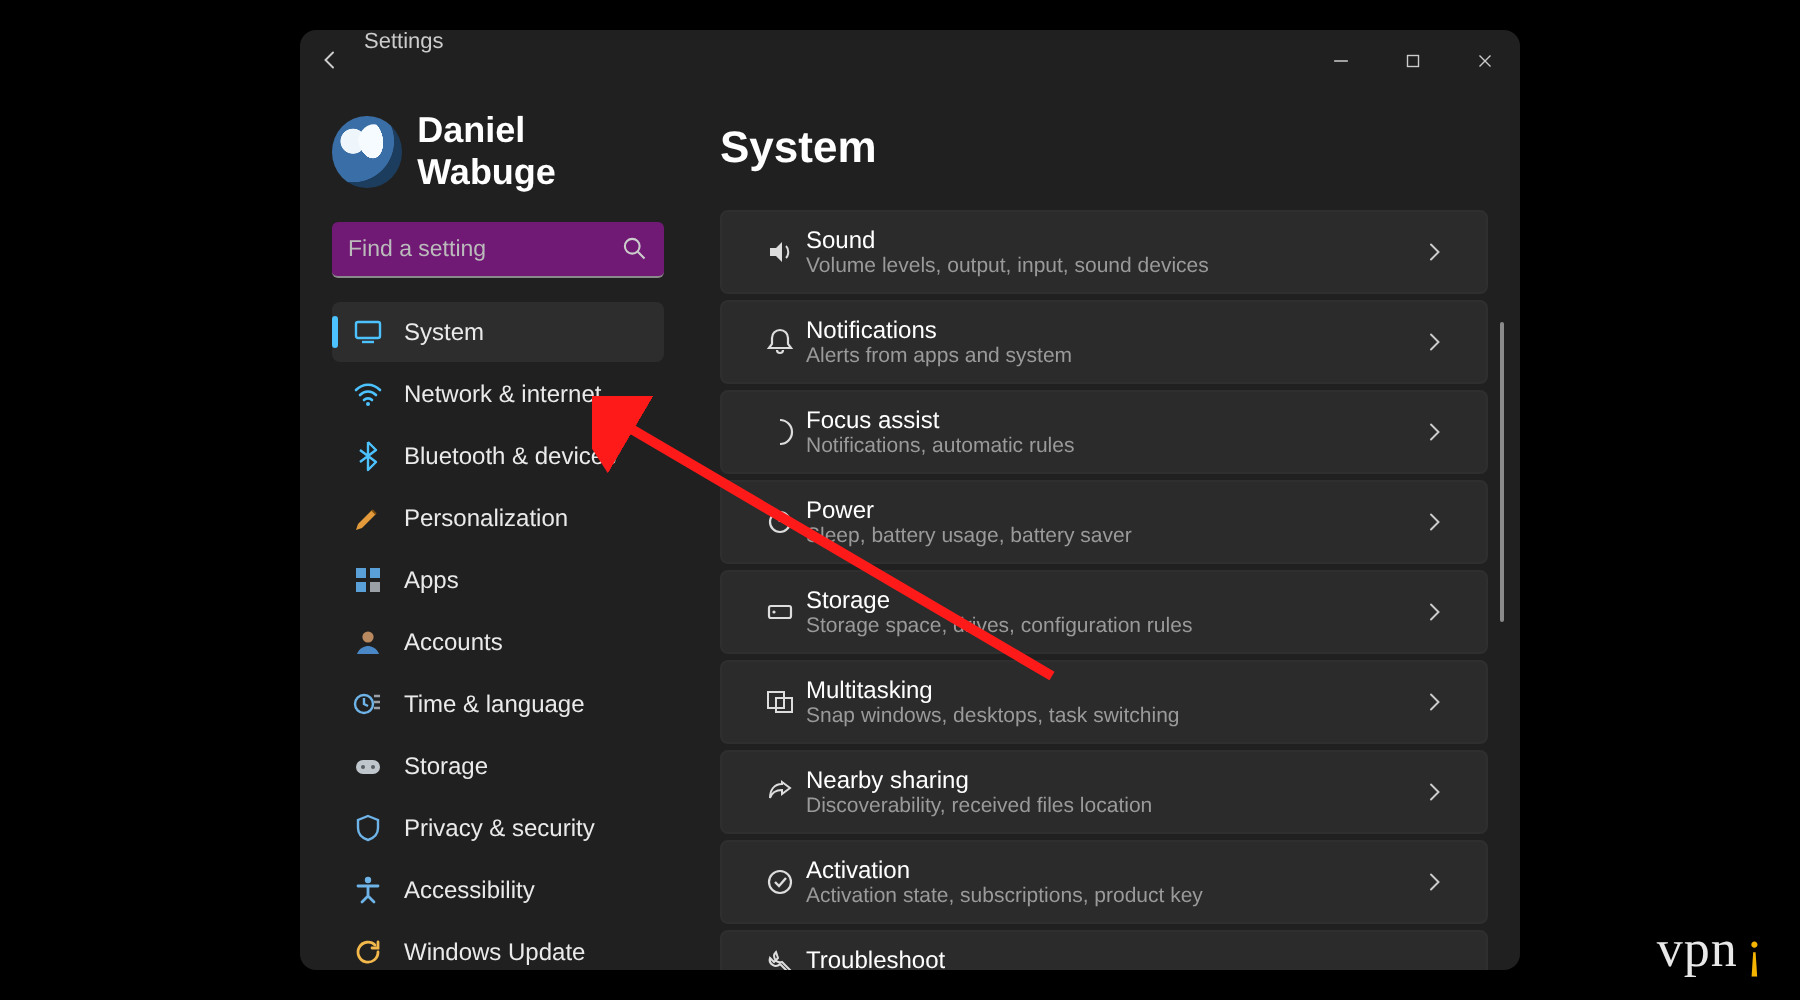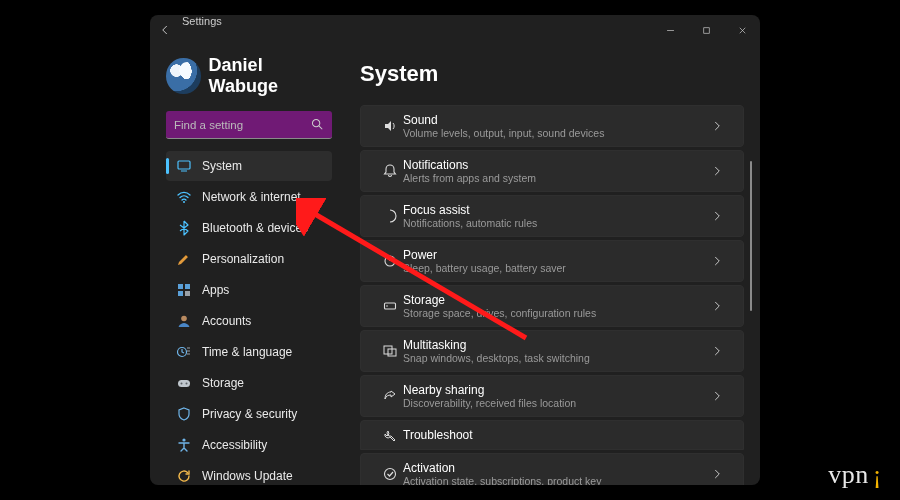--- a/index.html
+++ b/index.html
@@ -516,46 +516,46 @@
             <span class="ctitle">Nearby sharing</span>
             <span class="cdesc">Discoverability, received files location</span>
           </span>
           <span class="chev">
               <svg width="12" height="12">
                 <use href="#i-chev"></use>
               </svg>
             </span>
         </div>
 
-        <div class="card cut">
-          <span class="cicon">
-              <svg width="16" height="16">
-                <use href="#i-trouble"></use>
-              </svg>
-            </span>
-          <span class="ctext">
-            <span class="ctitle">Troubleshoot</span>
-          </span>
-        </div>
-
         <div class="card">
           <span class="cicon">
               <svg width="16" height="16">
                 <use href="#i-activ"></use>
               </svg>
             </span>
           <span class="ctext">
             <span class="ctitle">Activation</span>
             <span class="cdesc">Activation state, subscriptions, product key</span>
           </span>
           <span class="chev">
               <svg width="12" height="12">
                 <use href="#i-chev"></use>
               </svg>
             </span>
+        </div>
+
+        <div class="card cut">
+          <span class="cicon">
+              <svg width="16" height="16">
+                <use href="#i-trouble"></use>
+              </svg>
+            </span>
+          <span class="ctext">
+            <span class="ctitle">Troubleshoot</span>
+          </span>
         </div>
 
       </div>
     </div>
   </div>
 </div>
 
 <svg class="arrow-annot" width="250" height="160">
   <defs>
     <marker id="ah" markerWidth="10" markerHeight="10" refX="2" refY="5" orient="auto">

